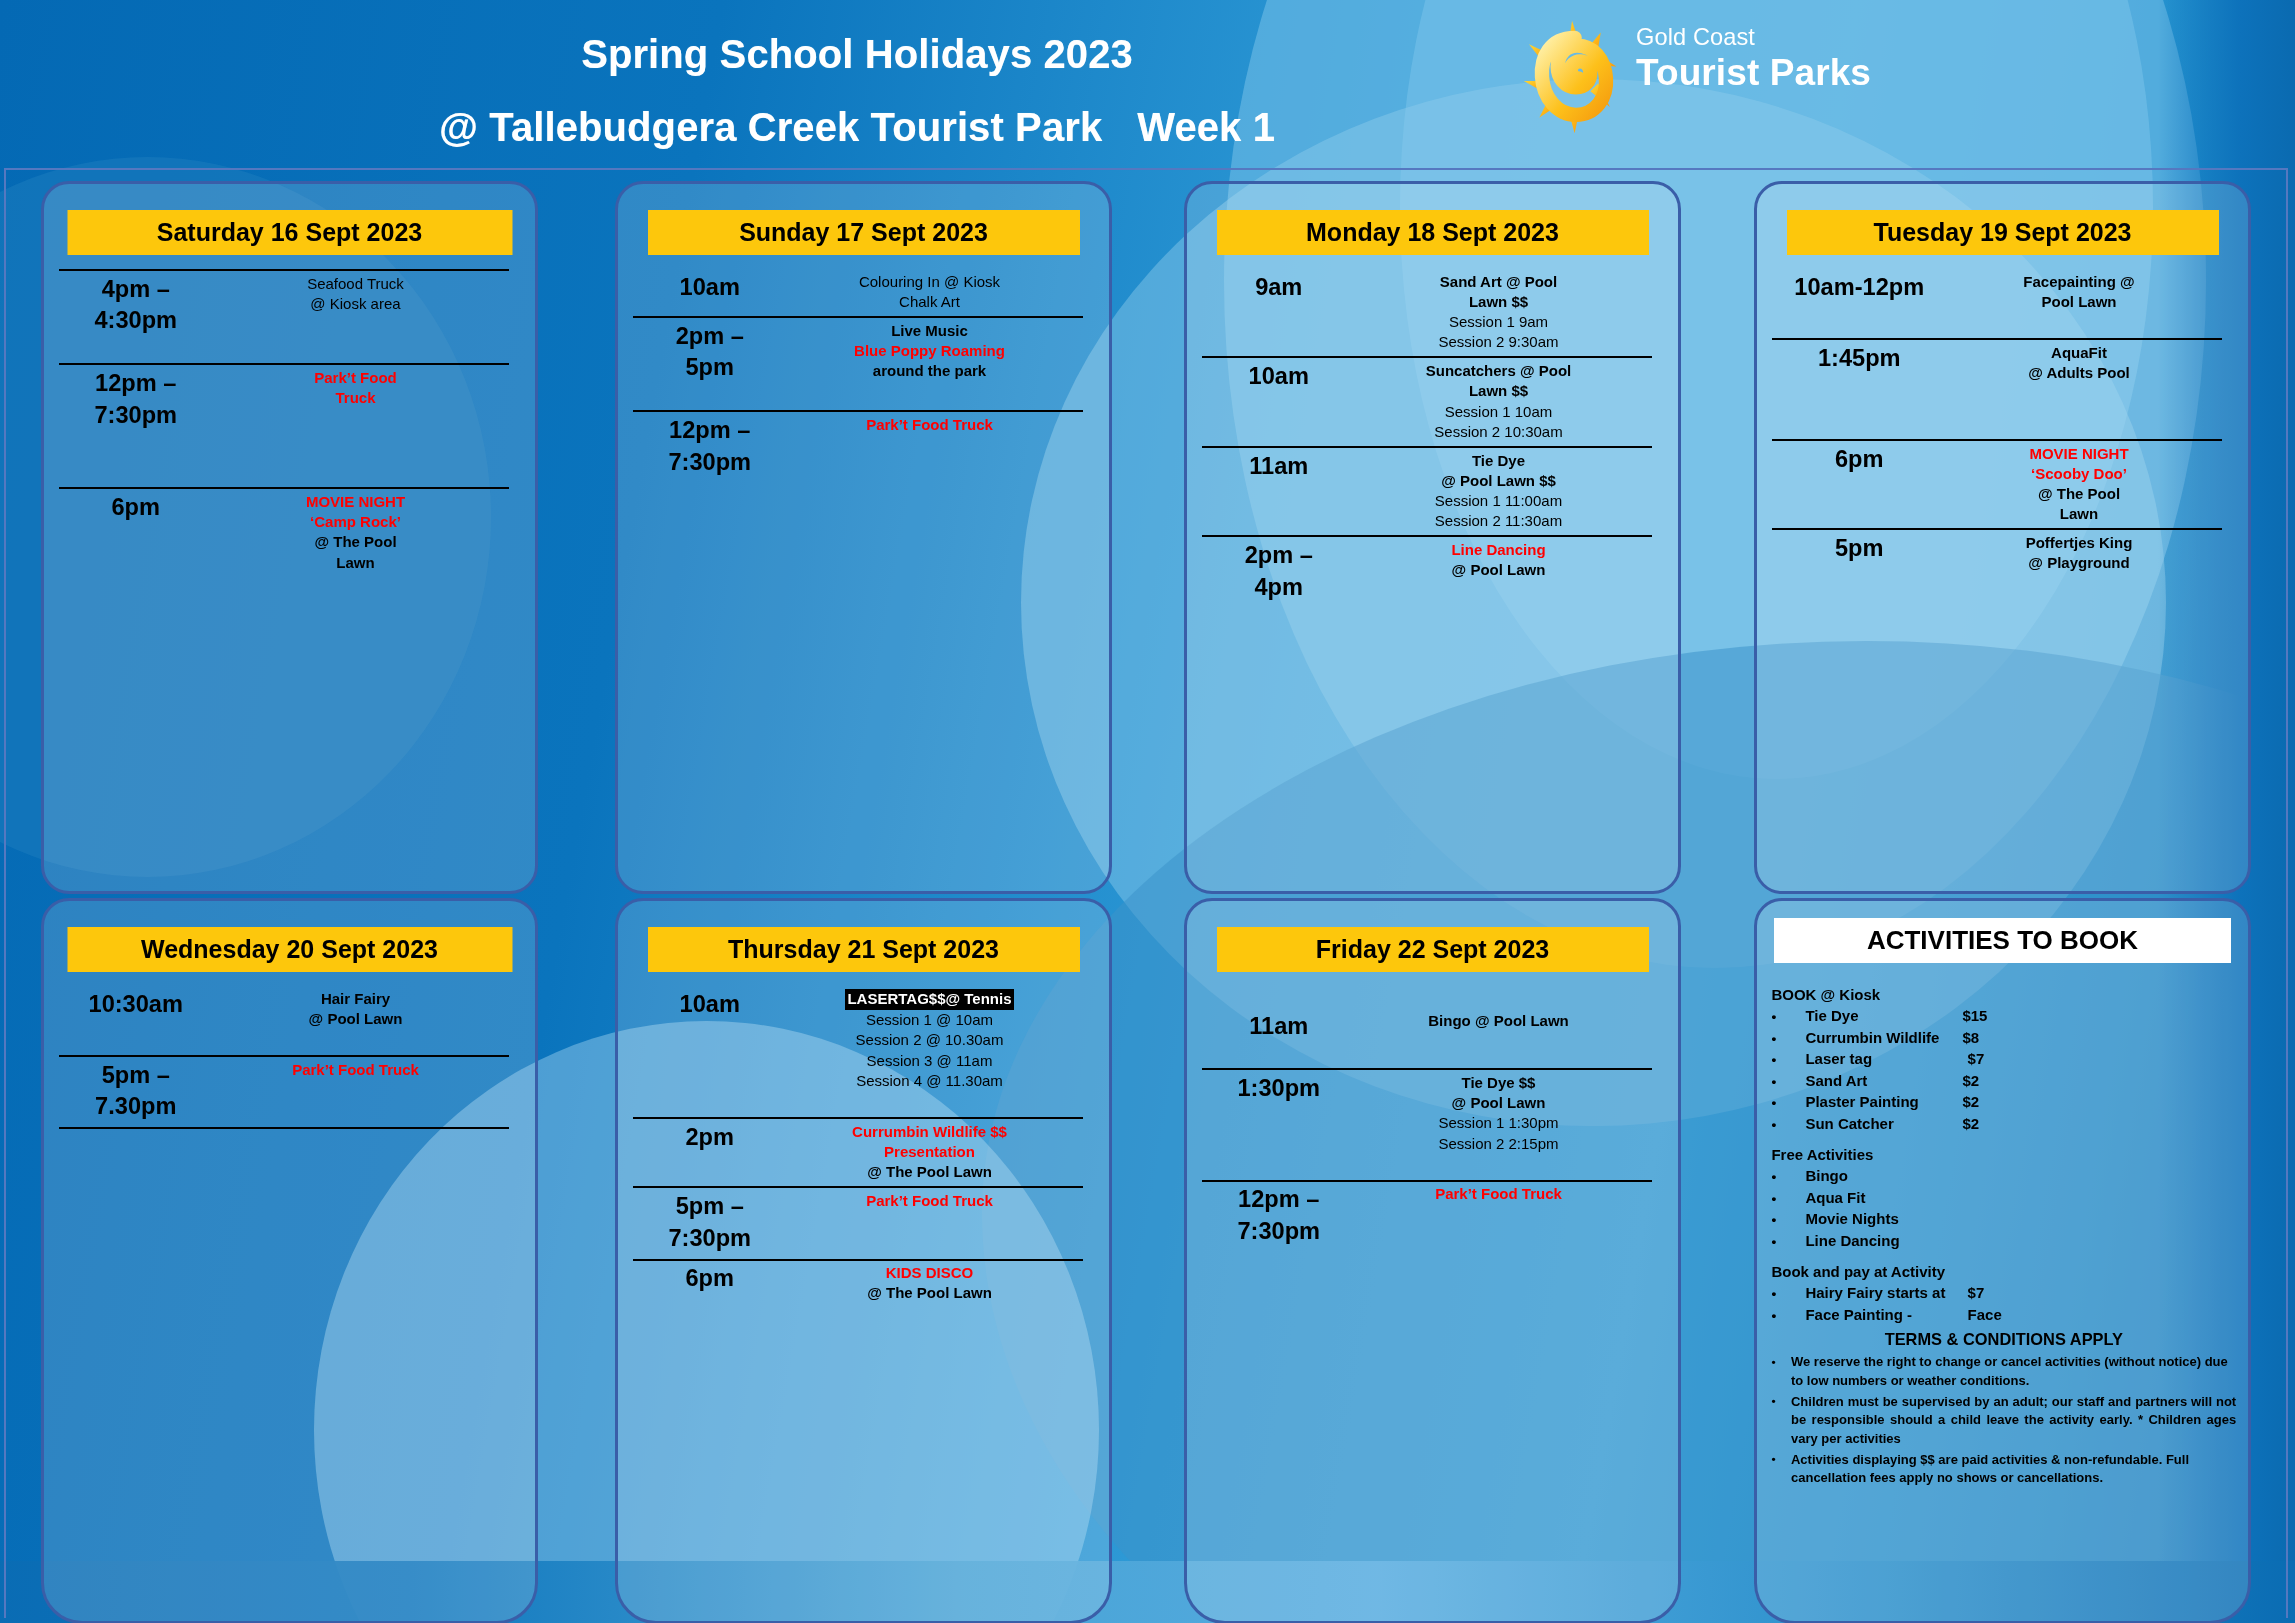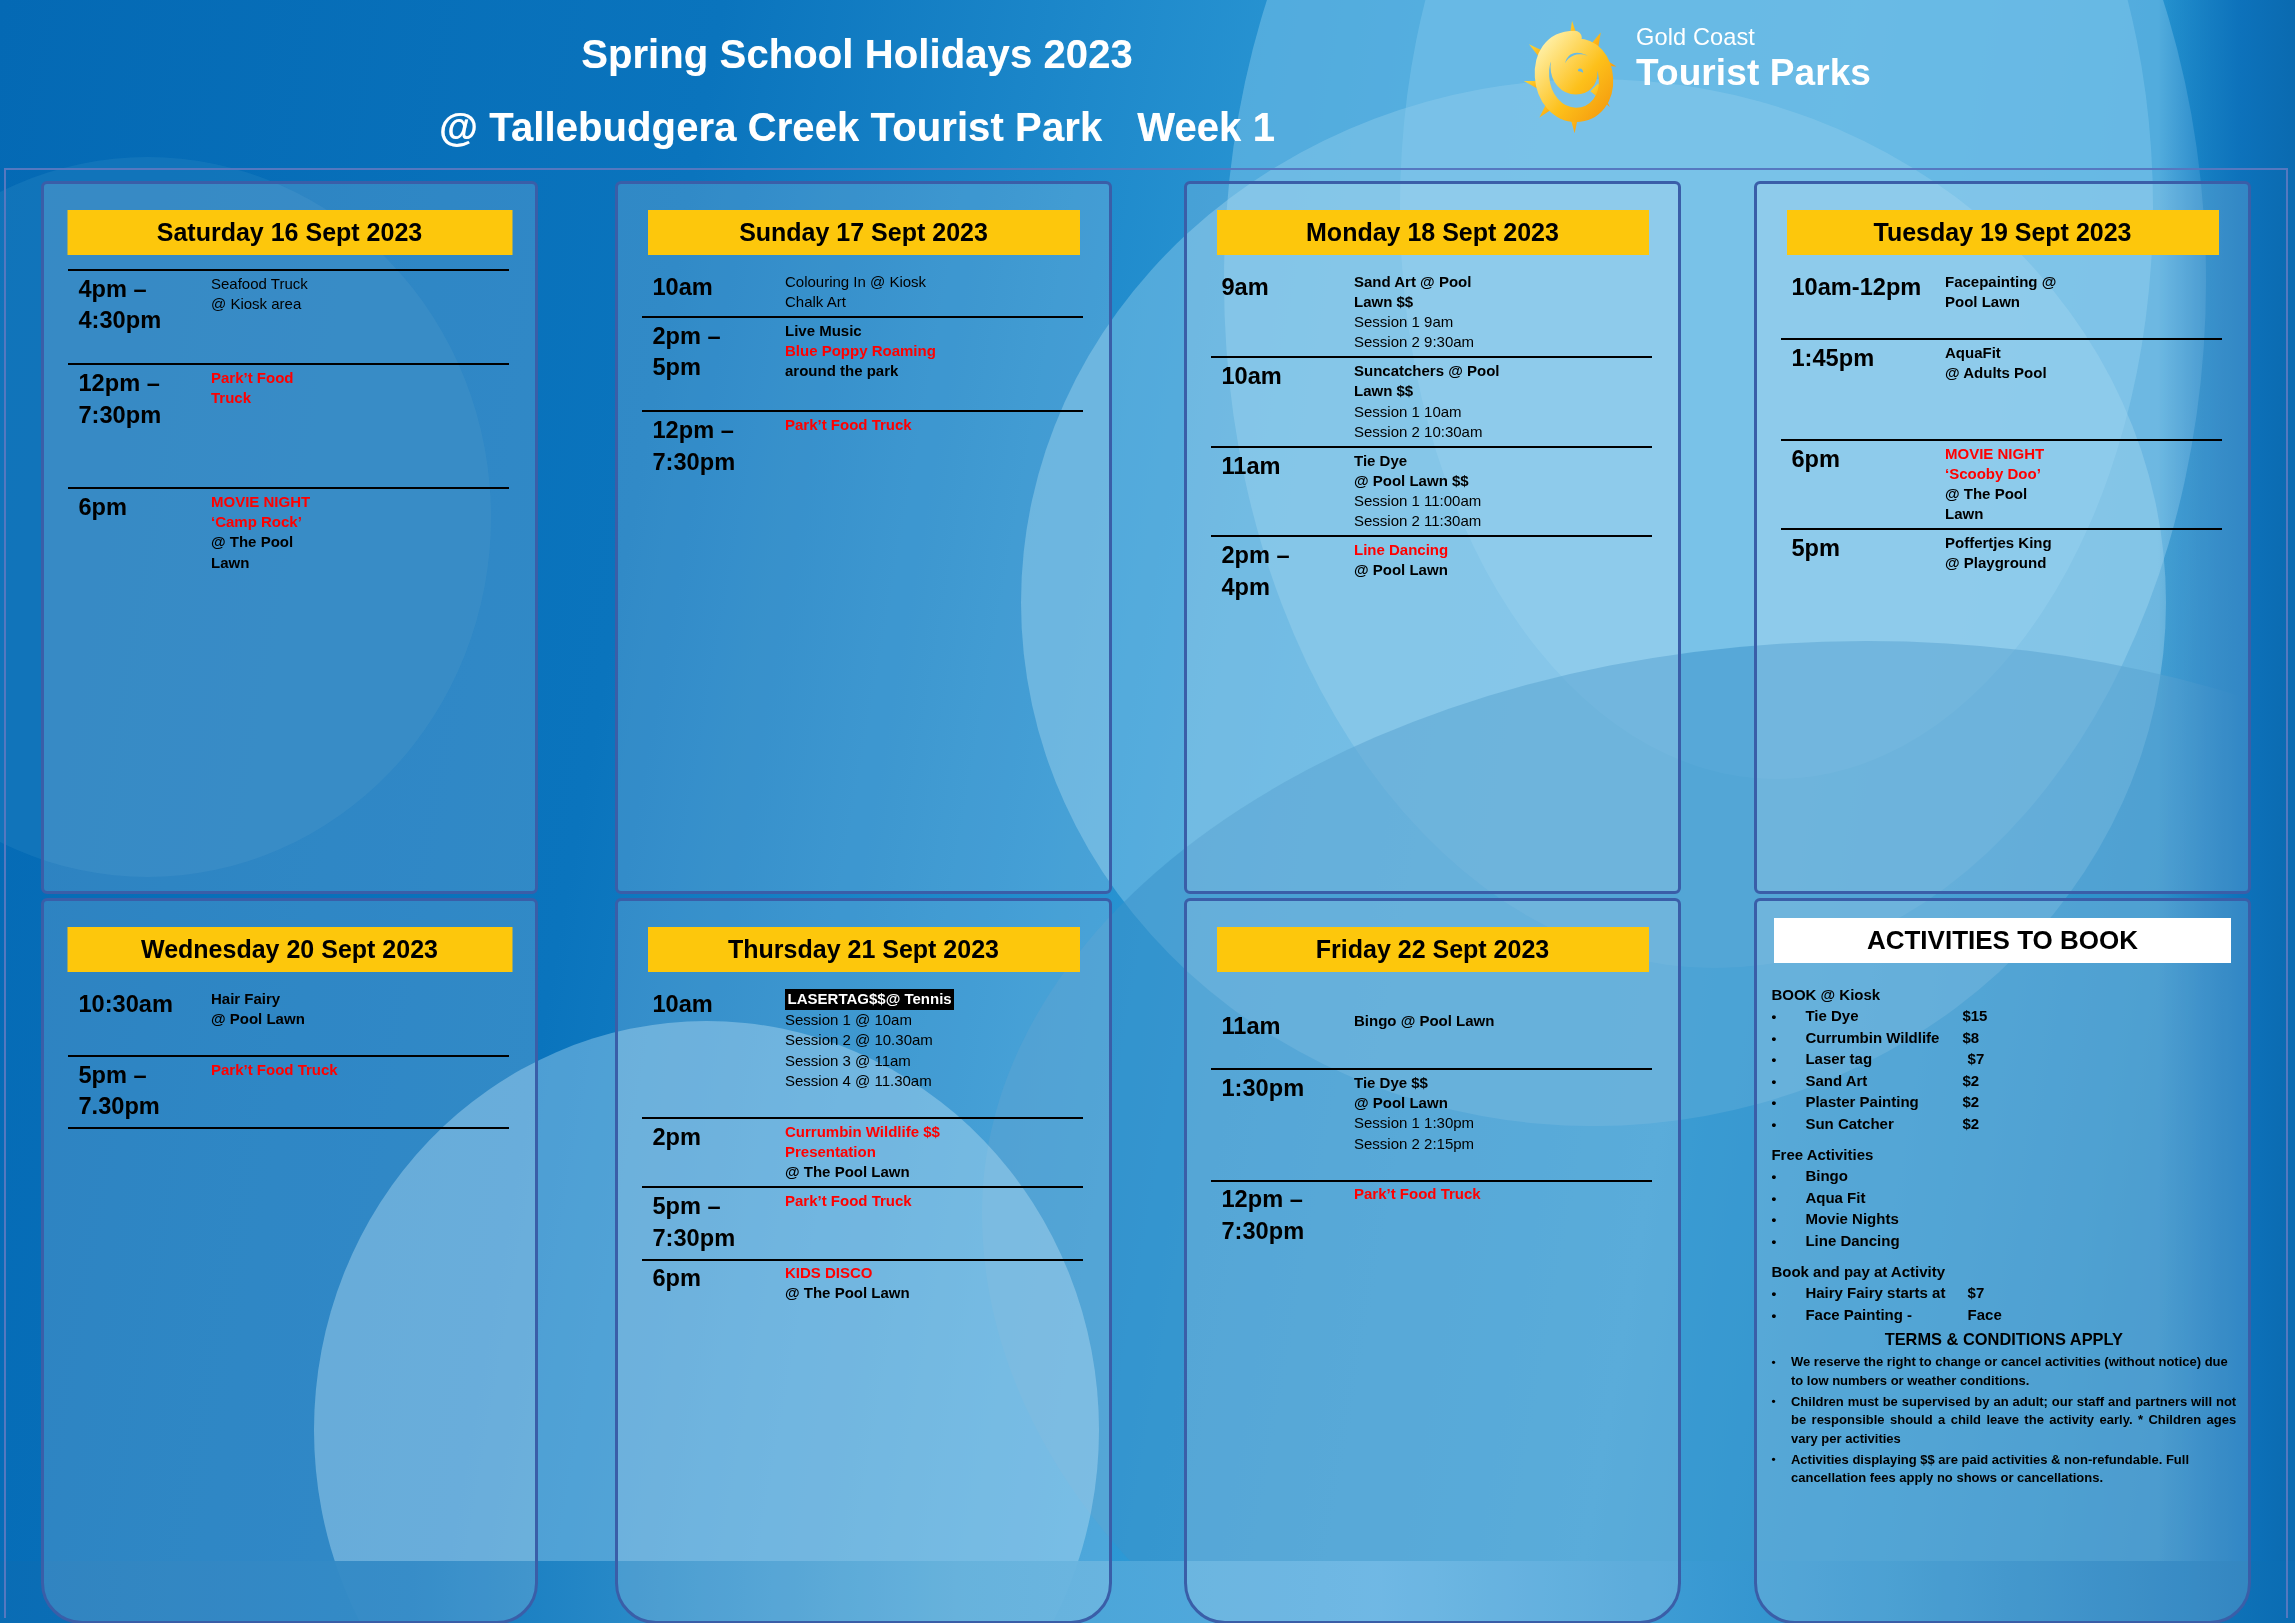--- a/index.html
+++ b/index.html
@@ -132,21 +132,21 @@
 
   
   .grid {
     position: absolute;
     left: 0; top: 168px;
     width: 2295px; height: 1456px;
   }
   .card {
     position: absolute;
     border: 3.3px solid #3a5ea8;
-    border-radius: 6px;
+    border-radius: 28px;
     background: rgba(255,255,255,0.16);
     box-sizing: border-box;
   }
   .card.r1 { top: 13px; height: 713px; }
   .card.r2 { top: 730px; height: 726px; border-bottom-left-radius: 41px; border-bottom-right-radius: 41px;}
   .card.c1 { left: 41px;   width: 497px; }
   .card.c2 { left: 615px;  width: 497px; }
   .card.c3 { left: 1184px; width: 497px; }
   .card.c4 { left: 1754px; width: 497px; }
 
@@ -163,22 +163,23 @@
     padding: 9.8px 6.5px 10.5px;
     width: 419px;
     text-align: center;
     font-stretch: condensed;
     white-space: nowrap;
   }
   .card.c1 .day-header { width: 432px; }
 
   .rows {
     position: absolute;
-    left: 24px; right: 26px;
+    left: 15px; right: 26px;
     top: 85px;
+    text-align: center;
   }
   .row {
     display: flex;
     border-top: 2px solid #000;
     padding-top: 2.6px;
     padding-bottom: 3.9px;
   }
   .row.no-rule { border-top: none; }
   .row.rule-bottom { border-bottom: 2px solid #000; }
   .time {

